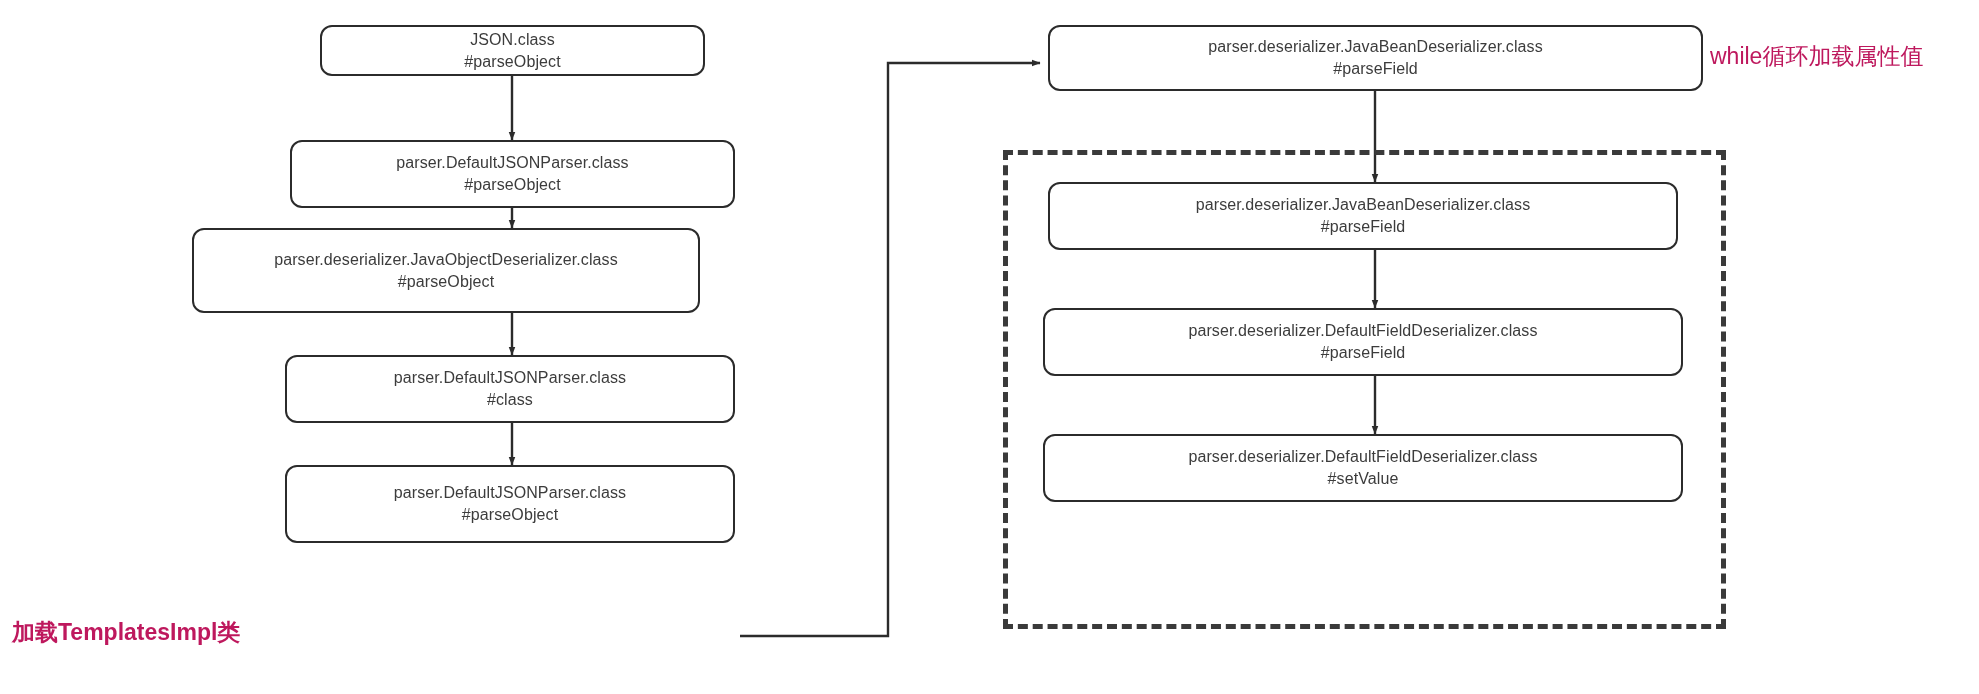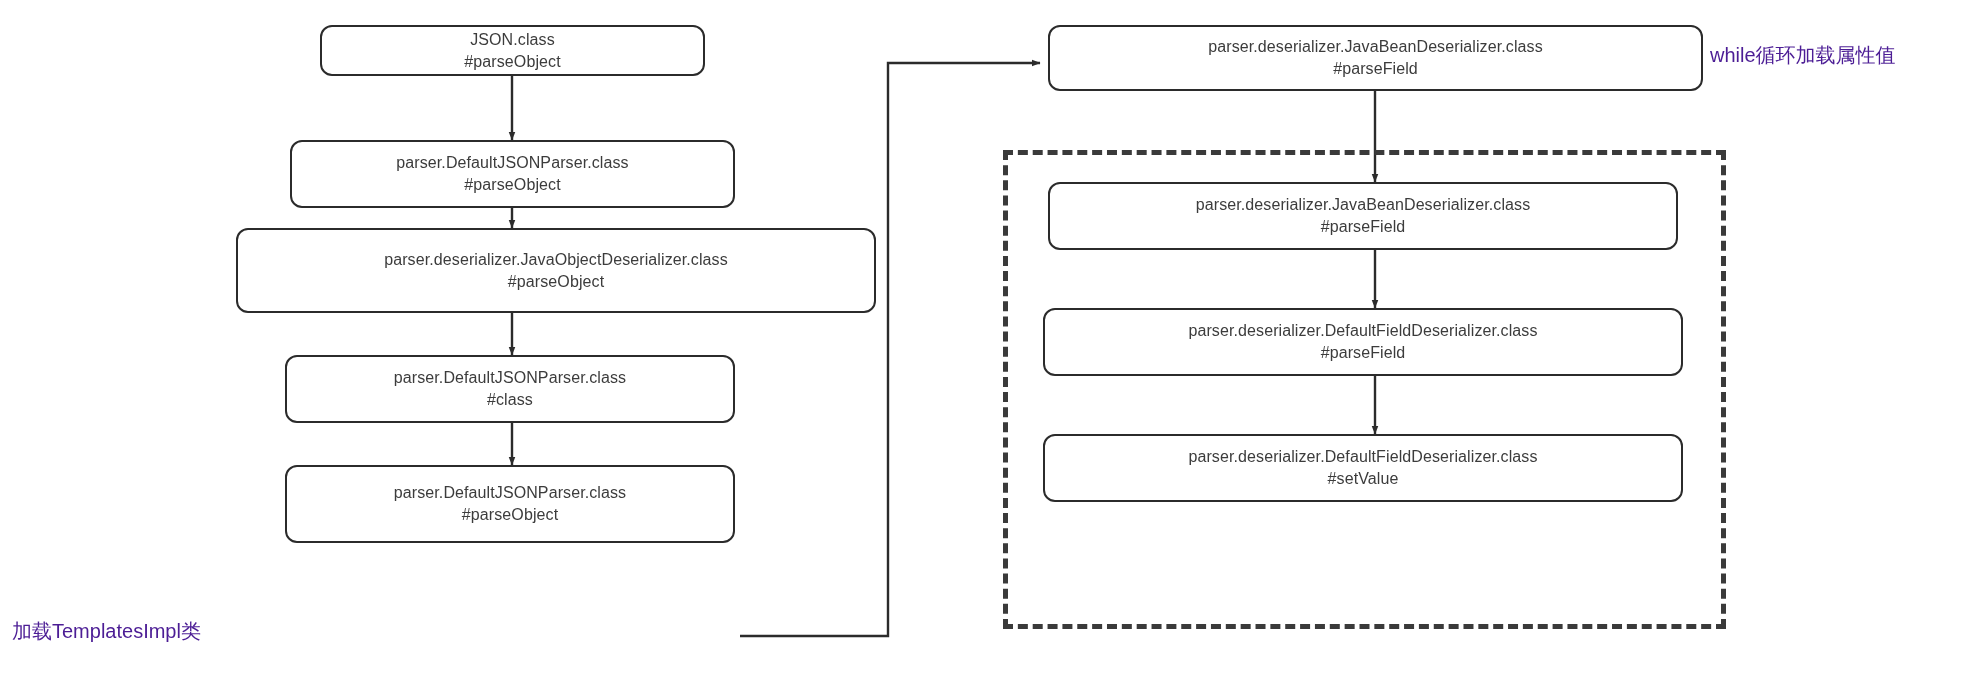--- a/index.html
+++ b/index.html
@@ -55,23 +55,23 @@
   .loop-frame {
     position: absolute;
     box-sizing: border-box;
     border: 5px dashed #3a3a3a;
     background: transparent;
     z-index: 1;
   }
   
   .annotation {
     position: absolute;
-    font-size: 20px;
+    font-size: 23px;
     line-height: 1.2;
-    color: #4c1d95;
+    color: #be185d;
     white-space: nowrap;
     z-index: 3;
   }
 </style>
 </head>
 <body>
 
 <div id="canvas">
 
   <svg id="edges" viewBox="0 0 1979 694" width="1979" height="694" xmlns="http://www.w3.org/2000/svg">
@@ -98,21 +98,21 @@
   <div class="node" style="left:320px; top:25px; width:385px; height:51px;">
     <span class="line1">JSON.class</span>
     <span class="line2">#parseObject</span>
   </div>
 
   <div class="node" style="left:290px; top:140px; width:445px; height:68px;">
     <span class="line1">parser.DefaultJSONParser.class</span>
     <span class="line2">#parseObject</span>
   </div>
 
-  <div class="node" style="left:192px; top:228px; width:640px; height:85px;margin-left:44px;">
+  <div class="node" style="left:192px; top:228px; width:508px; height:85px;">
     <span class="line1">parser.deserializer.JavaObjectDeserializer.class</span>
     <span class="line2">#parseObject</span>
   </div>
 
   <div class="node" style="left:285px; top:355px; width:450px; height:68px;">
     <span class="line1">parser.DefaultJSONParser.class</span>
     <span class="line2">#class</span>
   </div>
 
   <div class="node" style="left:285px; top:465px; width:450px; height:78px;">
@@ -133,17 +133,17 @@
   <div class="node" style="left:1043px; top:308px; width:640px; height:68px;">
     <span class="line1">parser.deserializer.DefaultFieldDeserializer.class</span>
     <span class="line2">#parseField</span>
   </div>
 
   <div class="node" style="left:1043px; top:434px; width:640px; height:68px;">
     <span class="line1">parser.deserializer.DefaultFieldDeserializer.class</span>
     <span class="line2">#setValue</span>
   </div>
 
-  <div class="annotation" style="left:12px; top:619px;">加载TemplatesImpl类</div>
+  <div class="annotation" style="left:12px; top:619px;font-weight:bold;">加载TemplatesImpl类</div>
 
   <div class="annotation" style="left:1710px; top:43px;">while循环加载属性值</div>
 
 </div>
 
 </body></html>

